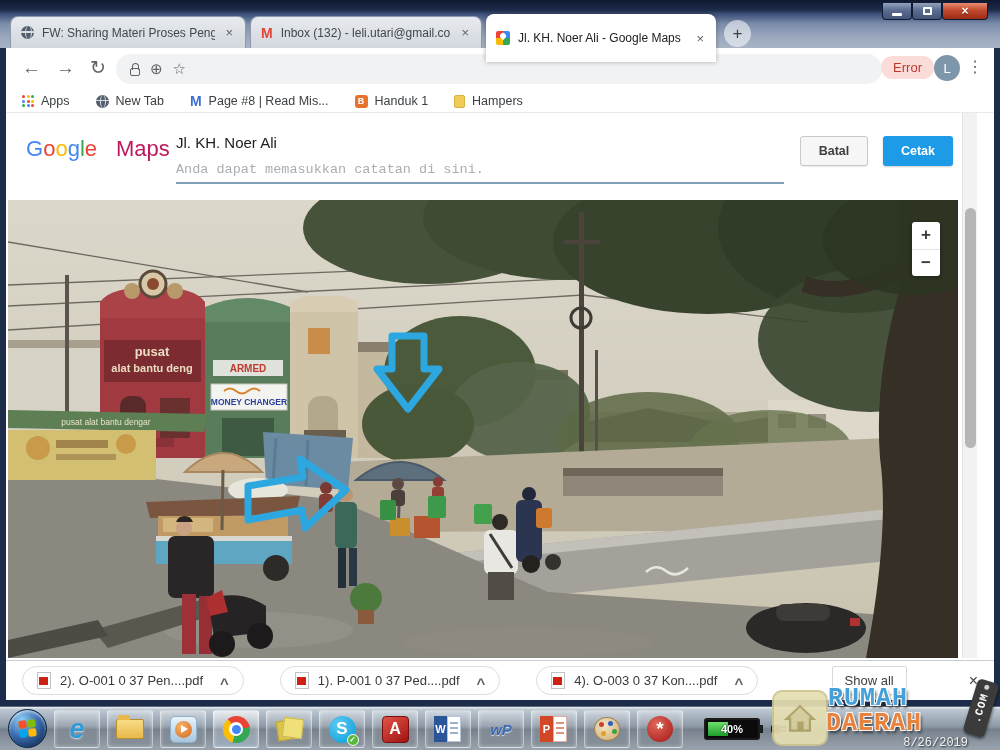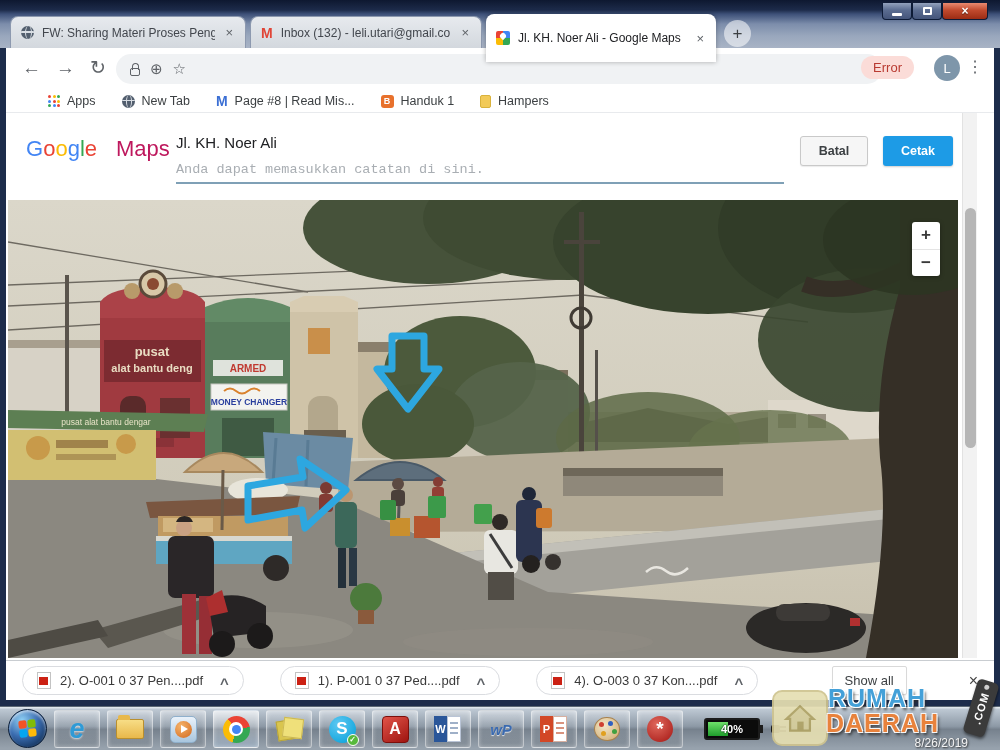--- a/index.html
+++ b/index.html
@@ -39,29 +39,29 @@
 
   
   .toolbar { position:absolute; left:0; top:0; width:100%; height:42px; background:#fff; }
   .nav-ic { position:absolute; top:9px; font-size:19px; color:#5f6368; line-height:22px; }
   .omnibox { position:absolute; left:110px; top:6px; width:766px; height:30px; border-radius:15px; background:#f0f2f4;
     display:flex; align-items:center; padding:0 14px; gap:10px; }
   .lock { width:10px; height:8px; border:1.5px solid #5f6368; border-radius:2px; position:relative; margin-top:5px; flex:0 0 auto; }
   .lock::before { content:""; position:absolute; top:-6px; left:1px; width:5px; height:6px; border:1.5px solid #5f6368; border-bottom:none; border-radius:4px 4px 0 0; }
   .url-text { flex:1; font-size:13.5px; color:#202124; white-space:nowrap; overflow:hidden; }
   .omni-ic { font-size:15px; color:#5f6368; flex:0 0 auto; }
-  .error-pill { position:absolute; right:80px; top:8px; background:#fbdcd8; color:#b93a31; font-size:13px;
+  .error-pill { position:absolute; right:60px; top:8px; background:#fbdcd8; color:#b93a31; font-size:13px;
     border-radius:13px; padding:4px 12px; }
   .avatar { position:absolute; right:34px; top:7px; width:26px; height:26px; border-radius:50%; background:#7e96aa;
     color:#fff; font-size:13px; display:flex; align-items:center; justify-content:center; }
   .menu-dots { position:absolute; right:11px; top:9px; font-size:16px; color:#5f6368; }
 
   
   .bookmarks { position:absolute; left:0; top:42px; width:100%; height:23px; display:flex; align-items:center;
-    gap:26px; padding-left:42px; font-size:12.5px; color:#3c4043; border-bottom:1px solid #e8eaed; background:#fff; }
+    gap:26px; padding-left:16px; font-size:12.5px; color:#3c4043; border-bottom:1px solid #e8eaed; background:#fff; }
   .bm-item { display:flex; align-items:center; gap:7px; }
   .grid9 { width:12px; height:12px; display:grid; grid-template-columns:repeat(3,1fr); grid-template-rows:repeat(3,1fr); gap:1.5px; }
   .grid9 i { border-radius:50%; }
   .bm-m { color:#3b6fd4; font-weight:bold; font-size:14px; }
   .bm-blogger { width:13px; height:13px; border-radius:3px; background:#e8712c; color:#fff; font-size:9px; font-weight:bold;
     display:flex; align-items:center; justify-content:center; }
   .bm-page { width:11px; height:13px; background:#f2ca58; border-radius:2px; border:1px solid #d9b23c; }
 
   
   .maps-logo { position:absolute; left:20px; top:88px; font-size:22px; display:flex; align-items:baseline; }
@@ -155,21 +155,21 @@
   .battery-wrap { display:flex; align-items:center; gap:9px; margin-left:14px; }
   .battery { width:56px; height:22px; background:#0b0b0b; border:2px solid #1c1c1c; border-radius:3px; position:relative; }
   .battery::after { content:""; position:absolute; right:-5px; top:5px; width:3px; height:8px; background:#1c1c1c; }
   .battery .fill { position:absolute; left:2px; top:2px; bottom:2px; width:38%; background:linear-gradient(#6ee06a,#1f9e2c); }
   .battery .pct { position:absolute; inset:0; color:#fff; font-size:11px; font-weight:bold; display:flex; align-items:center; justify-content:center; text-shadow:0 0 2px #000; }
   .plug { width:16px; height:14px; position:relative; margin-left:2px; }
   .plug::before { content:""; position:absolute; left:0; top:3px; width:9px; height:8px; background:#1a1a1a; border-radius:2px; }
   .plug::after { content:""; position:absolute; left:9px; top:4px; width:6px; height:2px; background:#1a1a1a; box-shadow:0 4px 0 #1a1a1a; }
 
   
-  .watermark { position:absolute; right:6px; bottom:0; width:222px; height:66px; z-index:60; }
+  .watermark { position:absolute; right:6px; bottom:0; width:222px; height:66px; z-index:60;font-family:Liberation Mono, monospace; }
   .wm-house { position:absolute; left:0; bottom:4px; width:56px; height:56px; background:#e6dfb2; border:2px solid #cfc48f; border-radius:10px;
     display:flex; align-items:center; justify-content:center; opacity:.92; }
   .wm-text1 { position:absolute; left:56px; top:0; font-size:25px; font-weight:bold; letter-spacing:1px; color:#44a0d8;
     text-shadow:-1px -1px 0 #fff,1px -1px 0 #fff,-1px 1px 0 #fff,1px 1px 0 #fff,2px 3px 3px rgba(40,40,40,.8); }
   .wm-text2 { position:absolute; left:54px; top:25px; font-size:25px; font-weight:bold; letter-spacing:1px; color:#e8823c;
     text-shadow:-1px -1px 0 #f5f5f5,1px -1px 0 #f5f5f5,-1px 1px 0 #f5f5f5,1px 1px 0 #f5f5f5,2px 3px 3px rgba(40,40,40,.8); }
   .wm-tag { position:absolute; right:2px; top:-4px; width:22px; height:56px; background:#3b3b3b; border-radius:5px; transform:rotate(17deg);
     display:flex; align-items:center; justify-content:center; box-shadow:1px 2px 3px rgba(0,0,0,.5); }
   .wm-tag::before { content:""; position:absolute; top:4px; left:8px; width:5px; height:5px; border-radius:50%; background:#cfcfcf; }
   .wm-tag span { color:#fff; font-size:11px; font-weight:bold; writing-mode:vertical-rl; transform:rotate(180deg); letter-spacing:1px; }

